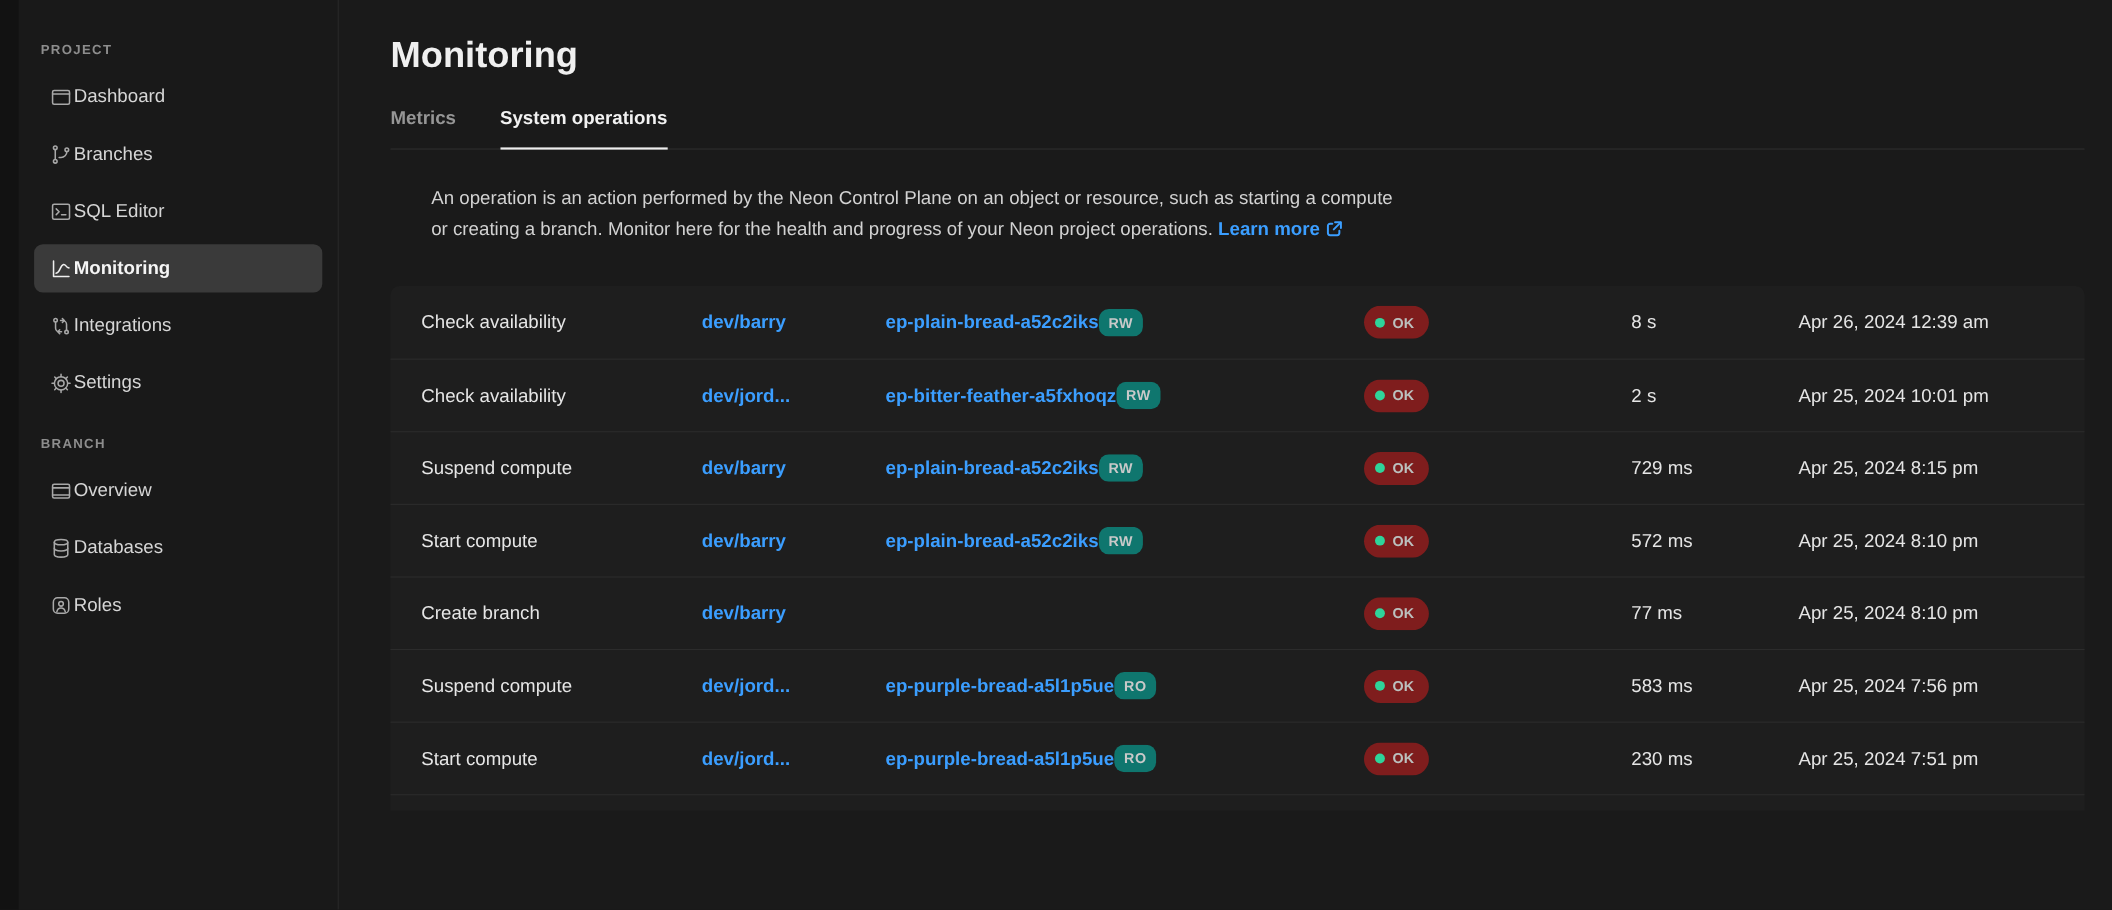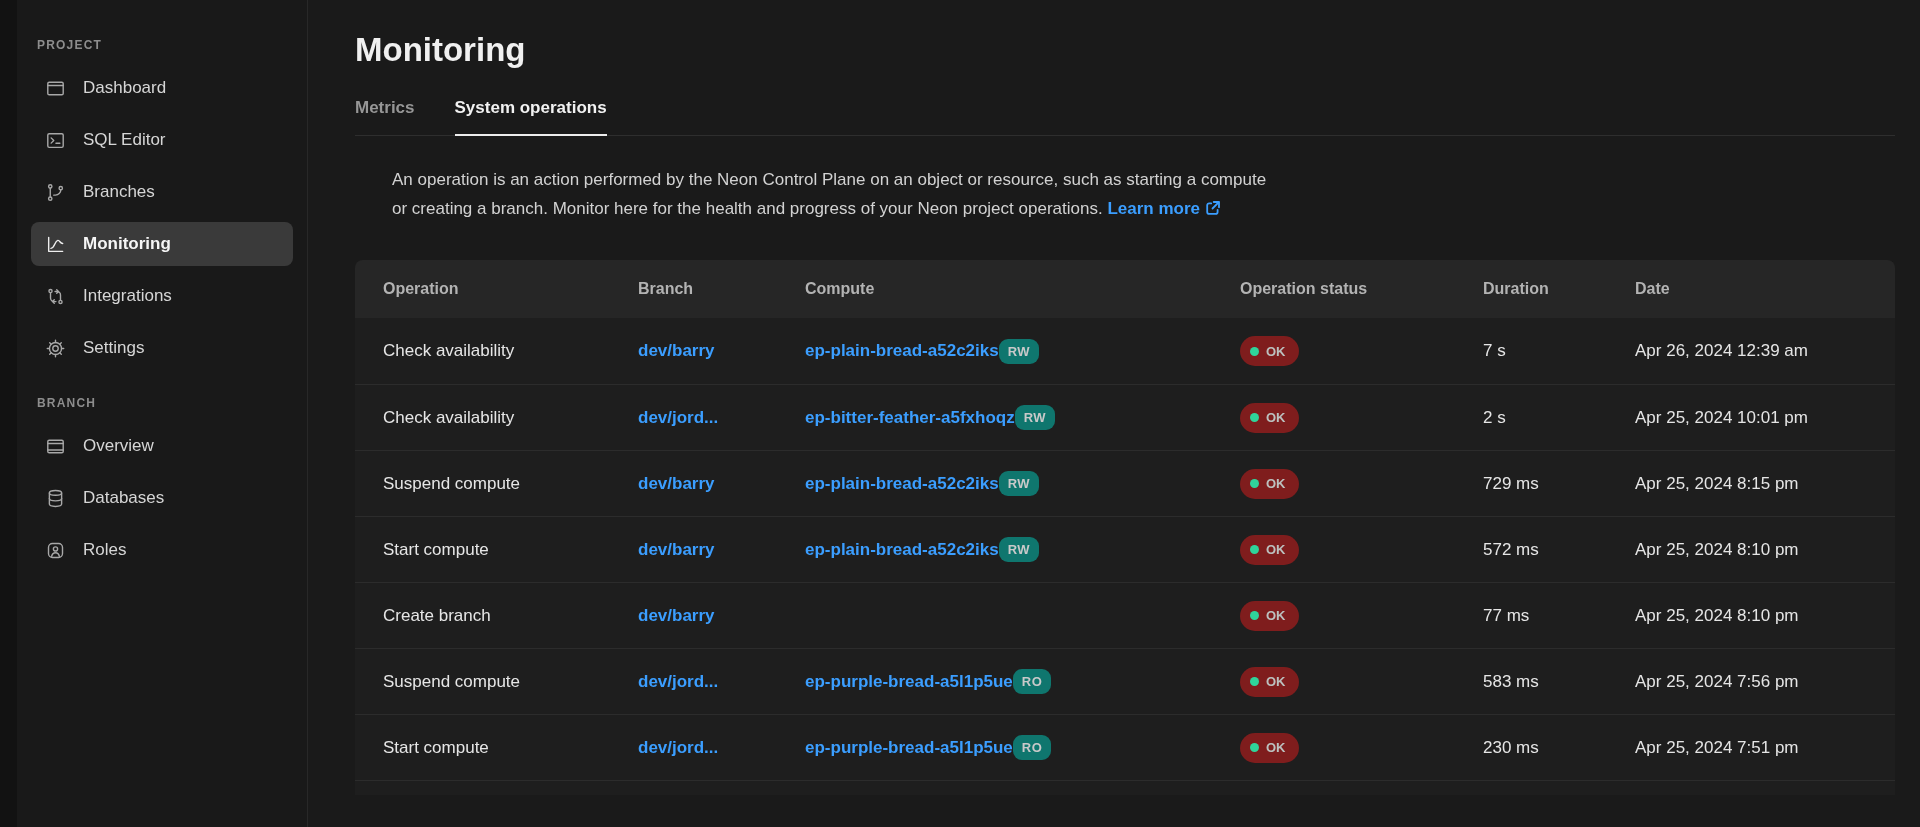--- a/index.html
+++ b/index.html
@@ -10,21 +10,21 @@
   
   .rail { width:17px; height:100%; background:#121212; flex:0 0 auto; }
 
   
   .sidebar { width:291px; flex:0 0 auto; background:#191919; border-right:1px solid #282828;
     padding:38px 14px 0 14px; }
   .section { margin-bottom:26px; }
   .section-label { font-size:12px; font-weight:700; letter-spacing:1.2px; color:#8d8d8d;
     padding:0 0 14px 6px; }
   .section-items { display:flex; flex-direction:column; gap:8px; }
-  .nav-item { display:flex; align-items:center; gap:16px; height:44px; padding:0 12px;
+  .nav-item { display:flex; align-items:center; height:44px; padding:0 12px;
     border-radius:8px; color:#d6d6d6; font-size:17px; cursor:pointer; }
   .nav-item.active { background:#3a3a3a; color:#f5f5f5; font-weight:600; }
   .nav-icon { width:24px; height:24px; display:flex; align-items:center; justify-content:center;
     color:#a8a8a8; flex:0 0 auto; }
   .nav-item.active .nav-icon { color:#eeeeee; }
   .nav-icon svg { width:21px; height:21px; stroke:currentColor; fill:none;
     stroke-width:1.6; stroke-linecap:round; stroke-linejoin:round; }
 
   
   .main { flex:1; padding:26px 25px 0 47px; }
@@ -80,39 +80,39 @@
                   <rect x="3.2" y="4.8" width="17.6" height="14.4" rx="1.6"></rect>
                   <path d="M3.2 8.6h17.6"></path>
                 </svg>
               </span>
     <span class="nav-label">Dashboard</span>
   </div>
 
   <div class="nav-item">
     <span class="nav-icon">
                 <svg viewBox="0 0 24 24">
-                  <rect x="3.2" y="4.2" width="17.6" height="15.6" rx="1.6"></rect>
-                  <path d="M7 9l3 3-3 3"></path>
-                  <path d="M12.5 15.2h4.5"></path>
-                </svg>
-              </span>
-    <span class="nav-label">SQL Editor</span>
-  </div>
-
-  <div class="nav-item">
-    <span class="nav-icon">
-                <svg viewBox="0 0 24 24">
                   <circle cx="6" cy="5" r="1.9"></circle>
                   <circle cx="6" cy="19" r="1.9"></circle>
                   <circle cx="18" cy="7" r="1.9"></circle>
                   <path d="M6 7v10"></path>
                   <path d="M18 9a6 6 0 0 1-6 6h-2"></path>
                 </svg>
               </span>
     <span class="nav-label">Branches</span>
+  </div>
+
+  <div class="nav-item">
+    <span class="nav-icon">
+                <svg viewBox="0 0 24 24">
+                  <rect x="3.2" y="4.2" width="17.6" height="15.6" rx="1.6"></rect>
+                  <path d="M7 9l3 3-3 3"></path>
+                  <path d="M12.5 15.2h4.5"></path>
+                </svg>
+              </span>
+    <span class="nav-label">SQL Editor</span>
   </div>
 
 
   <div class="nav-item active">
     <span class="nav-icon">
                 <svg viewBox="0 0 24 24">
                   <path d="M4.2 3.8v16h16"></path>
                   <path d="M6.8 16.4c4.6-.4 4.2-8.6 7.8-9.1 2.6-.4 2.3 3.6 5.6 3.6"></path>
                 </svg>
               </span>
@@ -198,43 +198,35 @@
       <span>An operation is an action performed by the Neon Control Plane on an object or resource, such as starting a compute</span><br>
       <span>or creating a branch. Monitor here for the health and progress of your Neon project operations.</span>
       <a class="learn-more">Learn more</a><span class="ext-icon"><svg viewBox="0 0 16 16">
             <path d="M6.2 3.4H4.1a1.9 1.9 0 0 0-1.9 1.9v6.6a1.9 1.9 0 0 0 1.9 1.9h6.6a1.9 1.9 0 0 0 1.9-1.9V9.8"></path>
             <path d="M8.7 2h5.3v5.3"></path>
             <path d="M13.6 2.4 7.5 8.5"></path>
           </svg></span>
     </p>
 
     <div class="ops-table">
-      <div class="t-grid t-head">
-          <div class="th">Operation</div>
-          <div class="th">Branch</div>
-          <div class="th">Compute</div>
-          <div class="th">Operation status</div>
-          <div class="th">Duration</div>
-          <div class="th">Date</div>
-        </div>
       <div>
   <div class="t-grid t-row">
     <div class="td c-op">Check availability</div>
     <div class="td"><a class="cell-link branch-link">dev/barry</a></div>
     <div class="td c-compute">
       <a class="cell-link compute-link">ep-plain-bread-a52c2iks</a>
       <span class="mode-badge">RW</span>
     </div>
     <div class="td">
       <span class="status-badge">
         <span class="status-dot"></span>
         <span class="status-label">OK</span>
       </span>
     </div>
-    <div class="td c-duration">7 s</div>
+    <div class="td c-duration">8 s</div>
     <div class="td c-date">Apr 26, 2024 12:39 am</div>
   </div>
 
   <div class="t-grid t-row">
     <div class="td c-op">Check availability</div>
     <div class="td"><a class="cell-link branch-link">dev/jord...</a></div>
     <div class="td c-compute">
       <a class="cell-link compute-link">ep-bitter-feather-a5fxhoqz</a>
       <span class="mode-badge">RW</span>
     </div>

